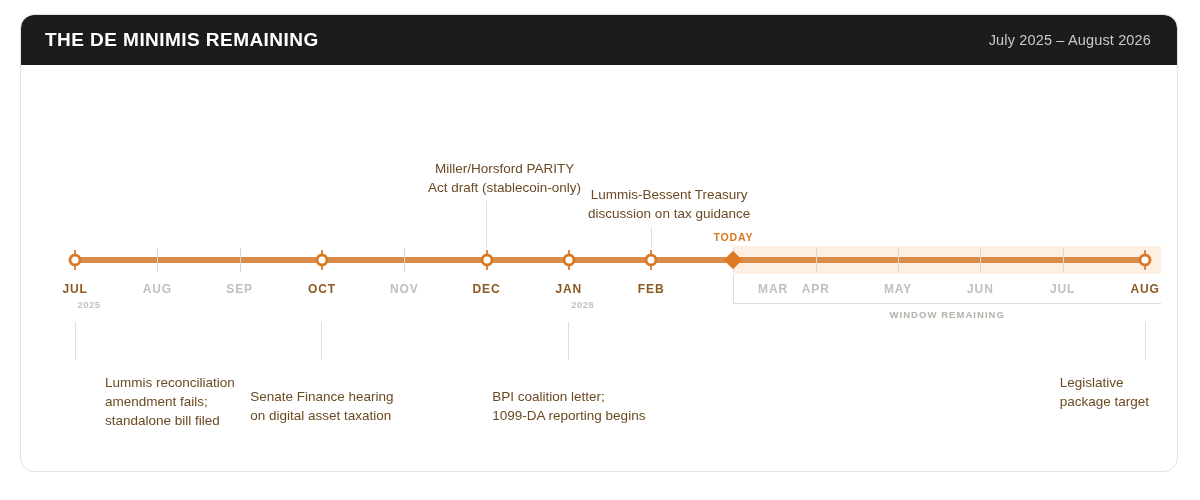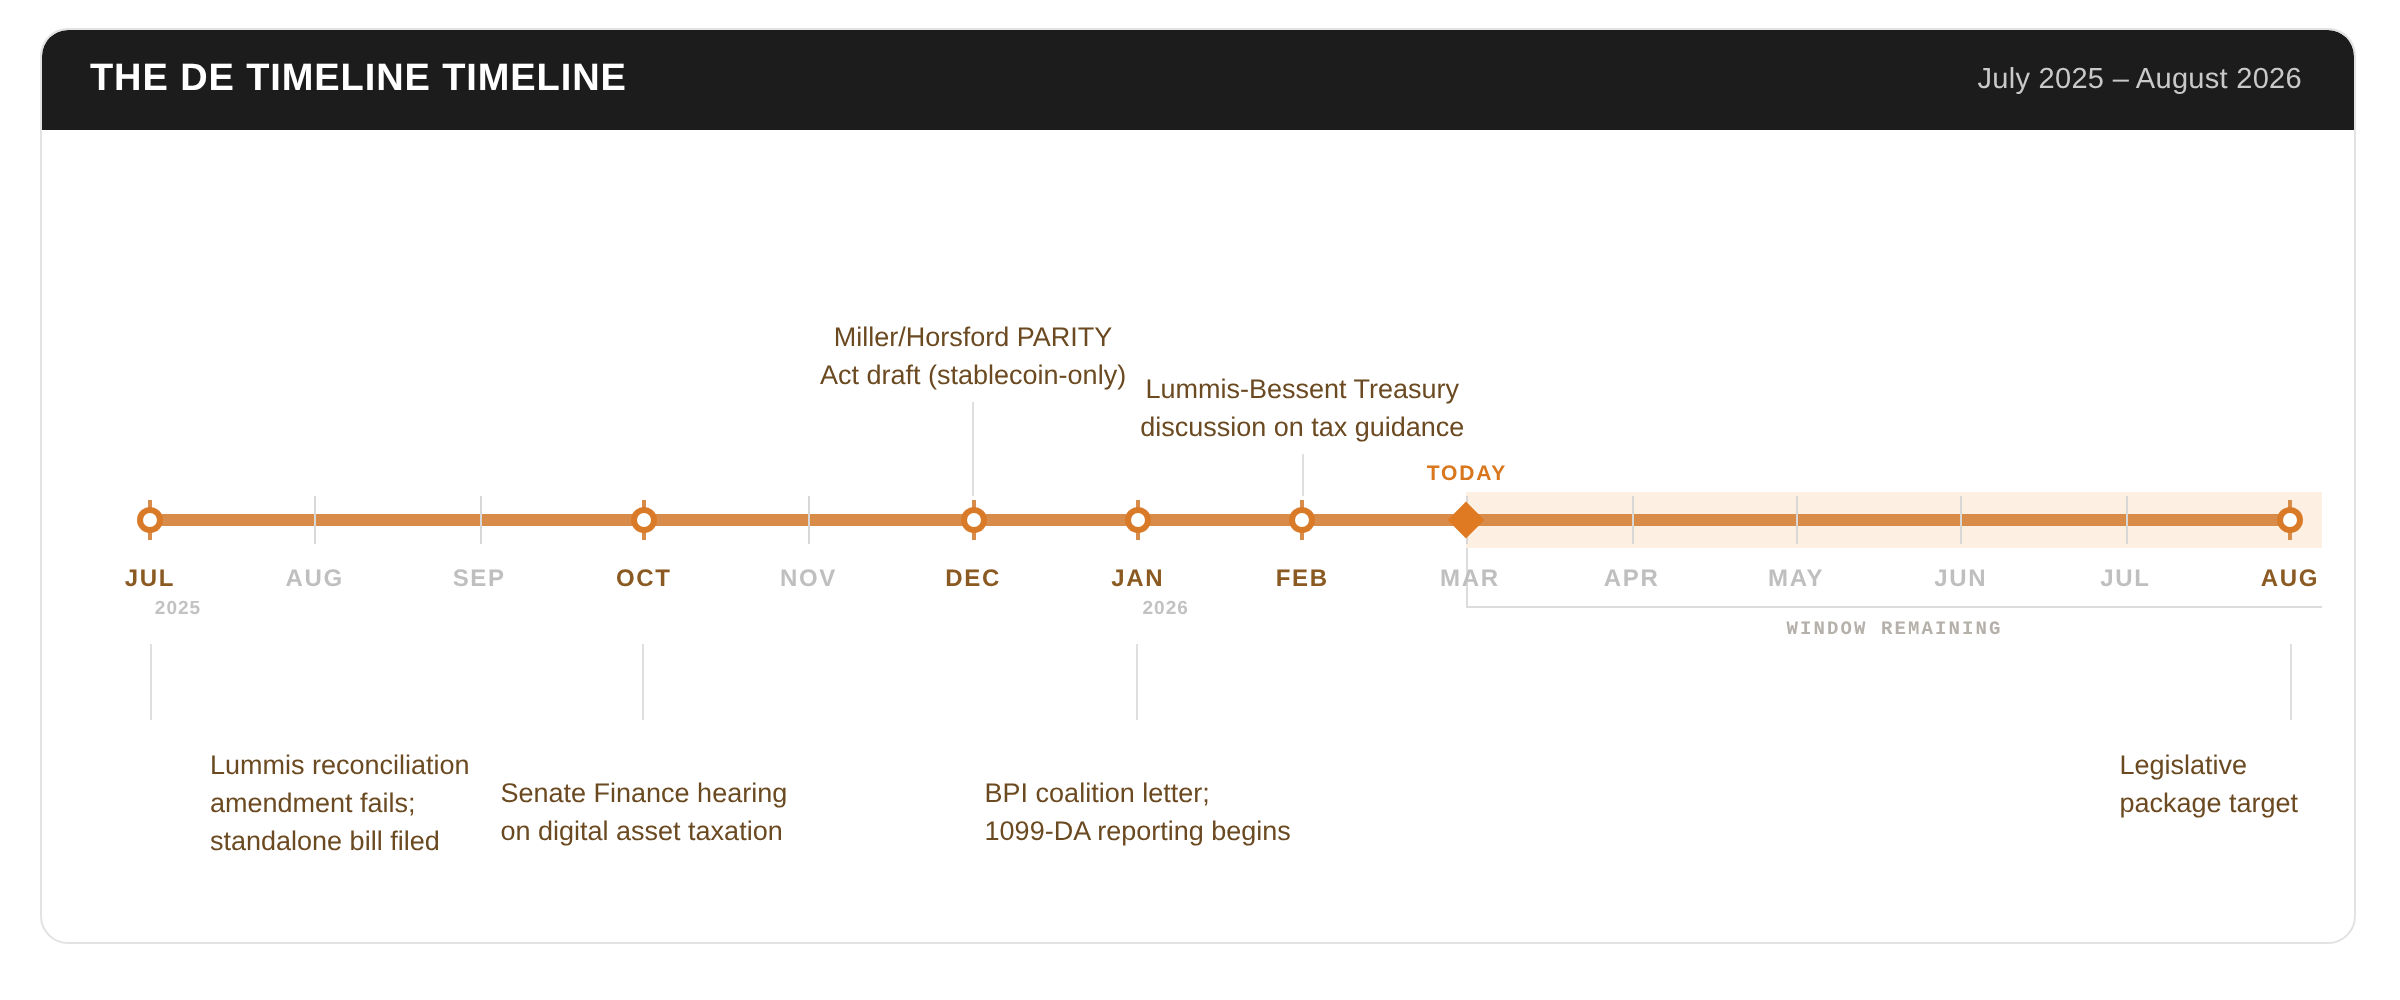--- a/index.html
+++ b/index.html
@@ -76,21 +76,20 @@
     box-sizing: border-box;
   }
   .window-label {
     position: absolute;
     color: #b5b0aa;
     font-size: 9.5px;
     font-weight: bold;
     letter-spacing: 1.05px;
     white-space: nowrap;
     transform: translateX(-50%);
-    font-family: Liberation Mono, monospace;
   }
 
   
   .axis-line {
     position: absolute;
     height: 6px;
     border-radius: 3px;
     background: #d98b4a;
   }
 
@@ -167,20 +166,21 @@
   .callout {
     position: absolute;
     font-size: 13.5px;
     line-height: 19px;
     color: #6b4a22;
     white-space: pre-line;
   }
   .callout.above {
     text-align: center;
     transform: translateX(-50%);
+    margin-left: 18px;
   }
   .callout.below-center {
     text-align: left;
     transform: translateX(-50%);
     margin-top: 14px;
   }
   .callout.below-left {
     text-align: left;
     margin-left: 36px;
   }
@@ -192,21 +192,21 @@
     width: 1px;
     background: #dfdfdf;
   }
 </style>
 </head>
 <body>
 
 <div class="card">
 
   <div class="header">
-    <div class="header-title">THE DE TIMELINE TIMELINE</div>
+    <div class="header-title">THE DE MINIMIS REMAINING</div>
     <div class="header-range">July 2025 – August 2026</div>
   </div>
 
   <div class="plot">
 
   <div class="window-band" style="left: 712.462px; top: 181px; width: 427.538px; height: 28px;"></div>
       <div class="window-bracket" style="left: 712.462px; top: 209px; width: 427.538px; height: 30px;"></div>
       <div class="window-label" style="left: 926.231px; top: 244px;">WINDOW REMAINING</div>
       <div class="axis-line" style="left: 54px; top: 192px; width: 1070px;"></div>
       <div class="marker-stem" style="left: 53px; top: 185px; height: 20px;"></div>
@@ -226,21 +226,21 @@
       <div class="marker-ring" style="left: 465.538px; top: 195px;"></div>
       <div class="month-label milestone" style="left: 465.538px; top: 217px;">DEC</div>
       <div class="marker-stem" style="left: 546.846px; top: 185px; height: 20px;"></div>
       <div class="marker-ring" style="left: 547.846px; top: 195px;"></div>
       <div class="month-label milestone" style="left: 547.846px; top: 217px;">JAN</div>
       <div class="year-label" style="left: 547.846px; top: 234px;">2026</div>
       <div class="marker-stem" style="left: 629.154px; top: 185px; height: 20px;"></div>
       <div class="marker-ring" style="left: 630.154px; top: 195px;"></div>
       <div class="month-label milestone" style="left: 630.154px; top: 217px;">FEB</div>
       <div class="tick" style="left: 712.462px; top: 183px; height: 24px;"></div>
-      <div class="month-label minor" style="left: 714px; top: 217px; text-align: right;">MAR</div>
+      <div class="month-label minor" style="left: 752px; top: 217px; text-align: right;">MAR</div>
       <div class="tick" style="left: 794.769px; top: 183px; height: 24px;"></div>
       <div class="month-label minor" style="left: 794.769px; top: 217px;">APR</div>
       <div class="tick" style="left: 877.077px; top: 183px; height: 24px;"></div>
       <div class="month-label minor" style="left: 877.077px; top: 217px;">MAY</div>
       <div class="tick" style="left: 959.385px; top: 183px; height: 24px;"></div>
       <div class="month-label minor" style="left: 959.385px; top: 217px;">JUN</div>
       <div class="tick" style="left: 1041.69px; top: 183px; height: 24px;"></div>
       <div class="month-label minor" style="left: 1041.69px; top: 217px;">JUL</div>
       <div class="marker-stem" style="left: 1123px; top: 185px; height: 20px;"></div>
       <div class="marker-ring" style="left: 1124px; top: 195px;"></div>

